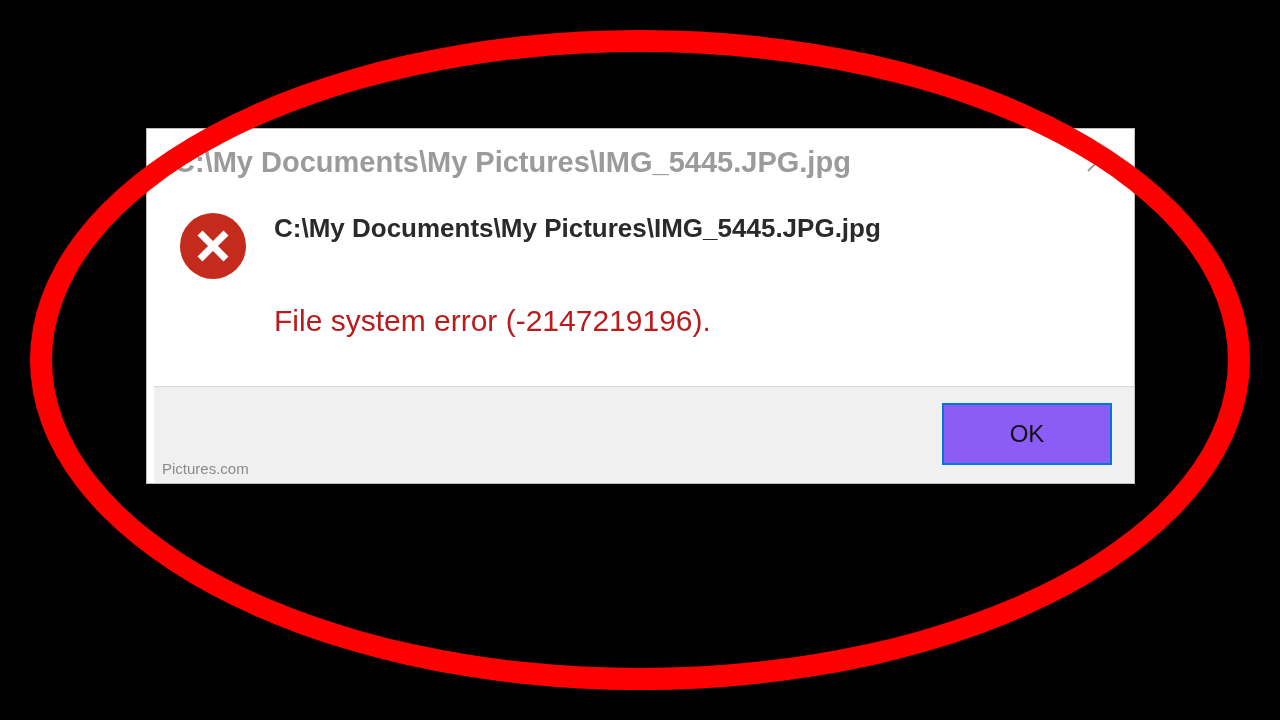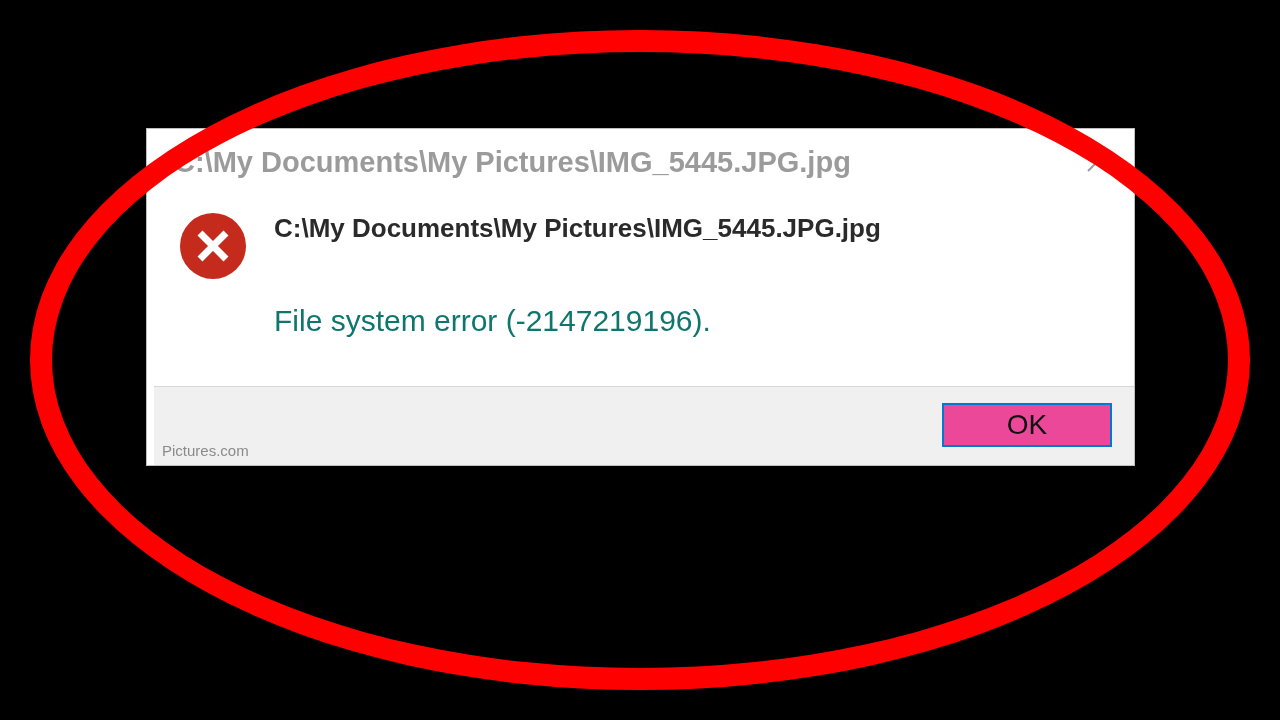--- a/index.html
+++ b/index.html
@@ -76,37 +76,37 @@
     .msg-primary {
       font-size: 26px;
       font-weight: 700;
       color: #2a2a2a;
       margin-bottom: 60px;
       letter-spacing: 0px;
     }
     .msg-secondary {
       font-size: 30px;
       font-weight: 400;
-      color: #0f766e;
+      color: #b91c1c;
       margin-bottom: 20px;
     }
     .dialog-footer {
       border-top: 1px solid #d8d8d8;
       background: #f0f0f0;
       display: flex;
       justify-content: flex-end;
       padding: 16px 22px 18px 22px;
       position: relative;
     }
     .ok-button {
       min-width: 170px;
-      height: 44px;
-      background: #ec4899;
+      height: 62px;
+      background: #8b5cf6;
       border: 2px solid #0078d4;
-      font-size: 28px;
+      font-size: 24px;
       color: #111;
       cursor: pointer;
       display: flex;
       align-items: center;
       justify-content: center;
       font-family: inherit;
     }
     .watermark {
       position: absolute;
       left: 8px;

